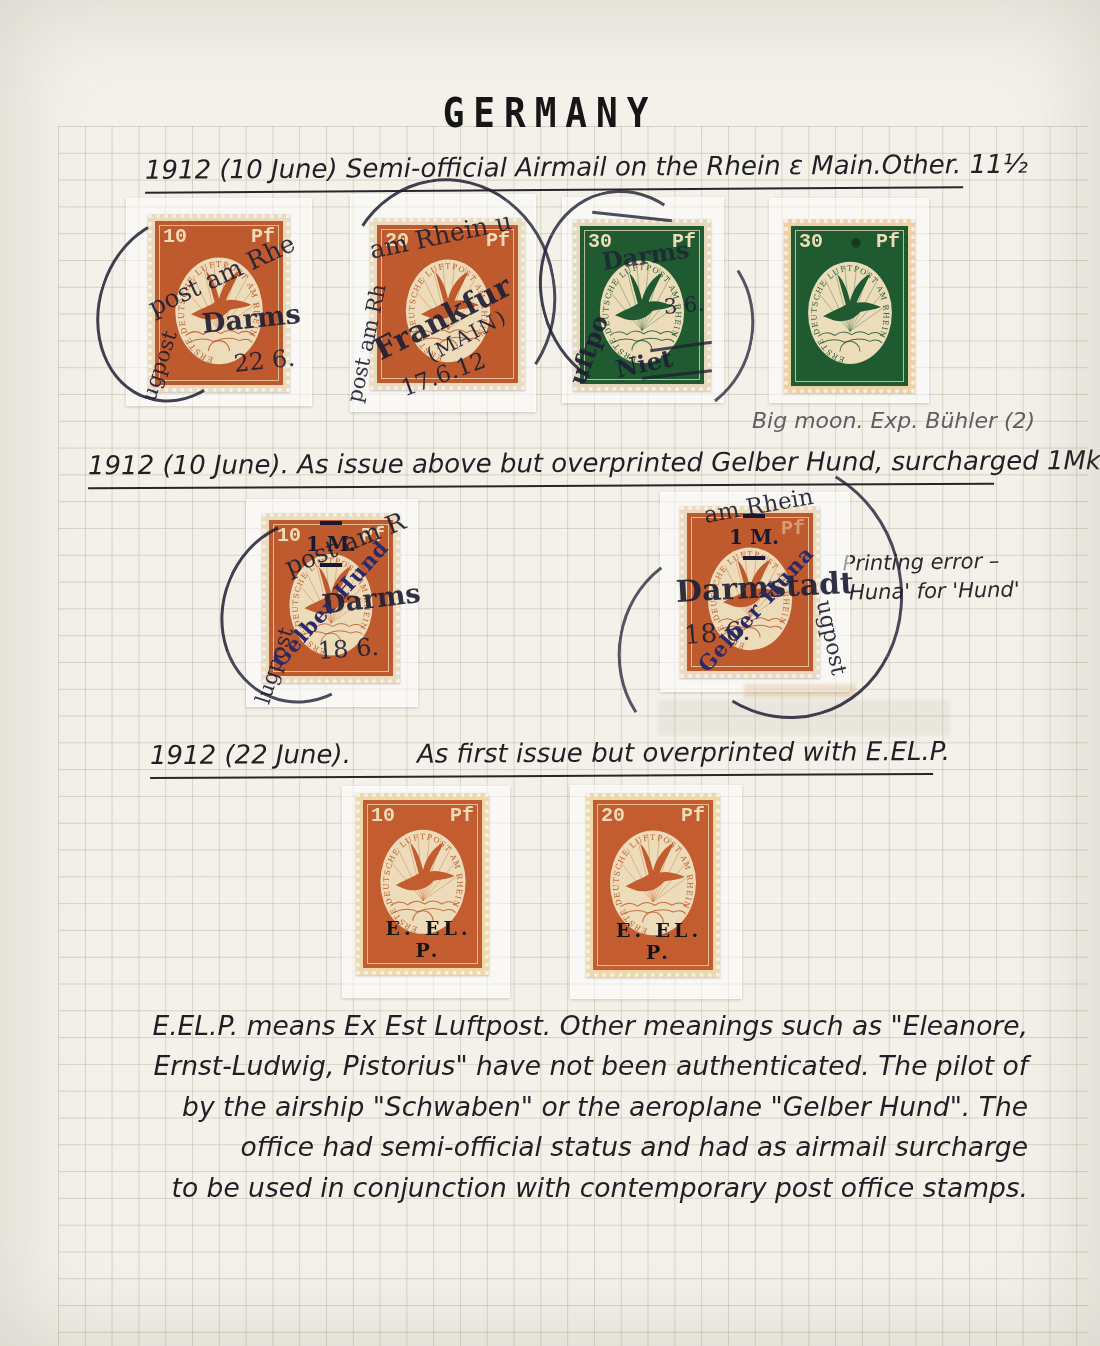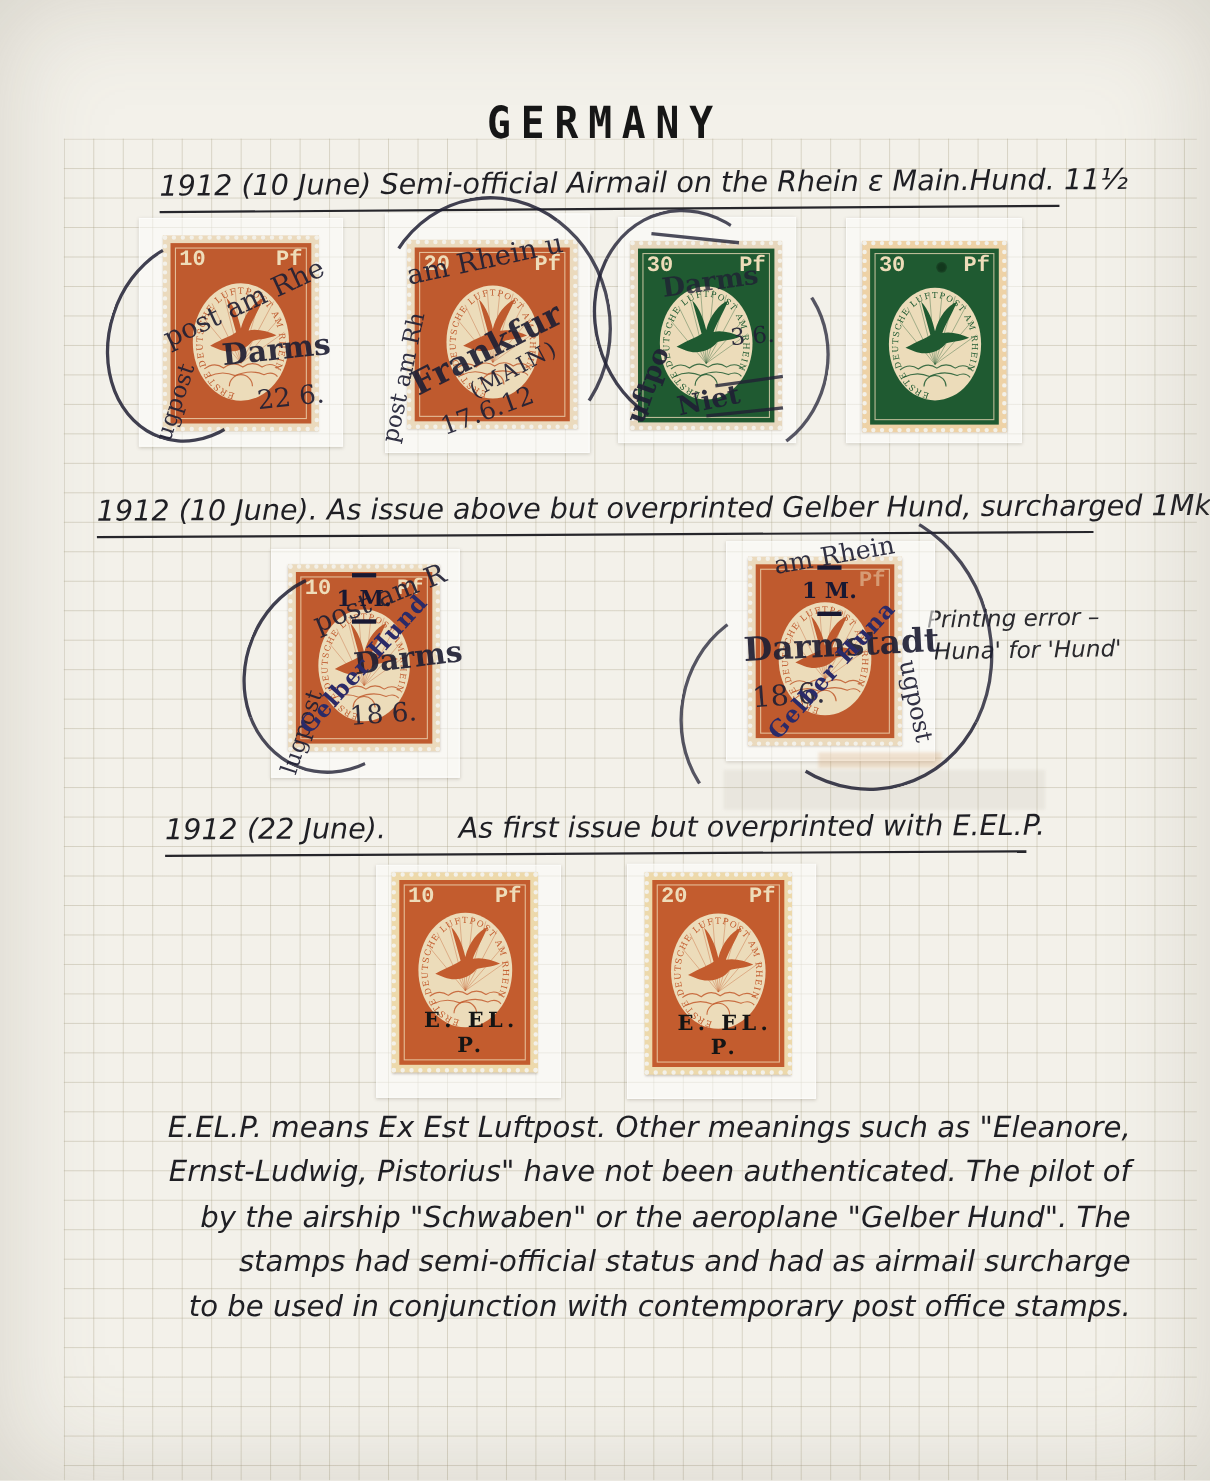--- a/index.html
+++ b/index.html
@@ -59,21 +59,21 @@
 </head>
 <body>
 
 <div class="page">
   <div class="grid"></div>
 
   <div class="title">GERMANY</div>
 
   <div class="heading hand" style="left:145px;top:152px;width:818px;transform:rotate(-0.4deg);">
     <span>1912 (10 June) Semi-official Airmail on the Rhein ε Main.</span>
-    <span>Hund. 11½</span>
+    <span>Other. 11½</span>
   </div>
 
   <div class="unit" style="left:126px;top:198px;width:186px;height:208px;">
     <div class="mount"></div>
     <div class="stamp orange" style="left:22px;top:16px;width:142px;height:178px;">
       <div class="art">
         <span class="val vl">10</span>
         <span class="val vr">Pf</span>
         <svg class="oval" viewBox="0 0 120 150">
           <defs>
@@ -167,20 +167,21 @@
           <path class="rays" d="M60,98 L22,52 M60,98 L30,36 M60,98 L42,26 M60,98 L54,20 M60,98 L68,19 M60,98 L82,24 M60,98 L94,34 M60,98 L101,50 M60,98 L105,66"></path>
           <path class="line" d="M22,104 Q32,96 42,103 Q52,95 62,102 Q72,95 82,102 Q92,96 100,104 M26,112 Q40,105 54,111 Q70,104 84,110 Q93,106 98,112"></path>
           <path class="line" d="M48,122 a12,12 0 0 1 24,0"></path>
           <path class="bird" d="M28,80 C42,72 50,70 55,66 L45,30 C53,38 58,52 60,62 C64,46 74,34 84,30 C78,44 70,57 68,64 C77,62 88,65 97,69 C88,73 78,73 72,75 C64,86 48,88 38,84 Z"></path>
           <text class="ctext"><textPath href="#op3" startOffset="6">ERSTE DEUTSCHE LUFTPOST AM RHEIN</textPath></text>
         </svg>
       </div>
     </div>
   </div>
 
+  <div class="note-pencil" style="left:752px;top:408px;">Big moon. Exp. Bühler (2)</div>
 
   <div class="heading hand" style="left:88px;top:448px;width:906px;transform:rotate(-0.3deg);">
     <span>1912 (10 June). As issue above but overprinted Gelber Hund, surcharged 1Mk.</span>
   </div>
 
   <div class="unit" style="left:246px;top:499px;width:172px;height:208px;">
     <div class="mount"></div>
     <div class="stamp orange" style="left:16px;top:14px;width:138px;height:170px;">
       <div class="art">
         <span class="val vl">10</span>
@@ -297,16 +298,16 @@
         </svg>
         <div class="eelp">E. EL. P.</div>
       </div>
     </div>
   </div>
 
   <div class="para hand">
     <div>E.EL.P. means Ex Est Luftpost.   Other meanings such as "Eleanore,</div>
     <div>Ernst-Ludwig, Pistorius" have not been authenticated. The pilot of</div>
     <div>by the airship "Schwaben" or the aeroplane "Gelber Hund". The</div>
-    <div style="padding-left:14px;">stamps had semi-official status and had as airmail surcharge</div>
+    <div style="padding-left:14px;">office had semi-official status and had as airmail surcharge</div>
     <div>to be used in conjunction with contemporary post office stamps.</div>
   </div>
 </div>
 
 </body></html>

